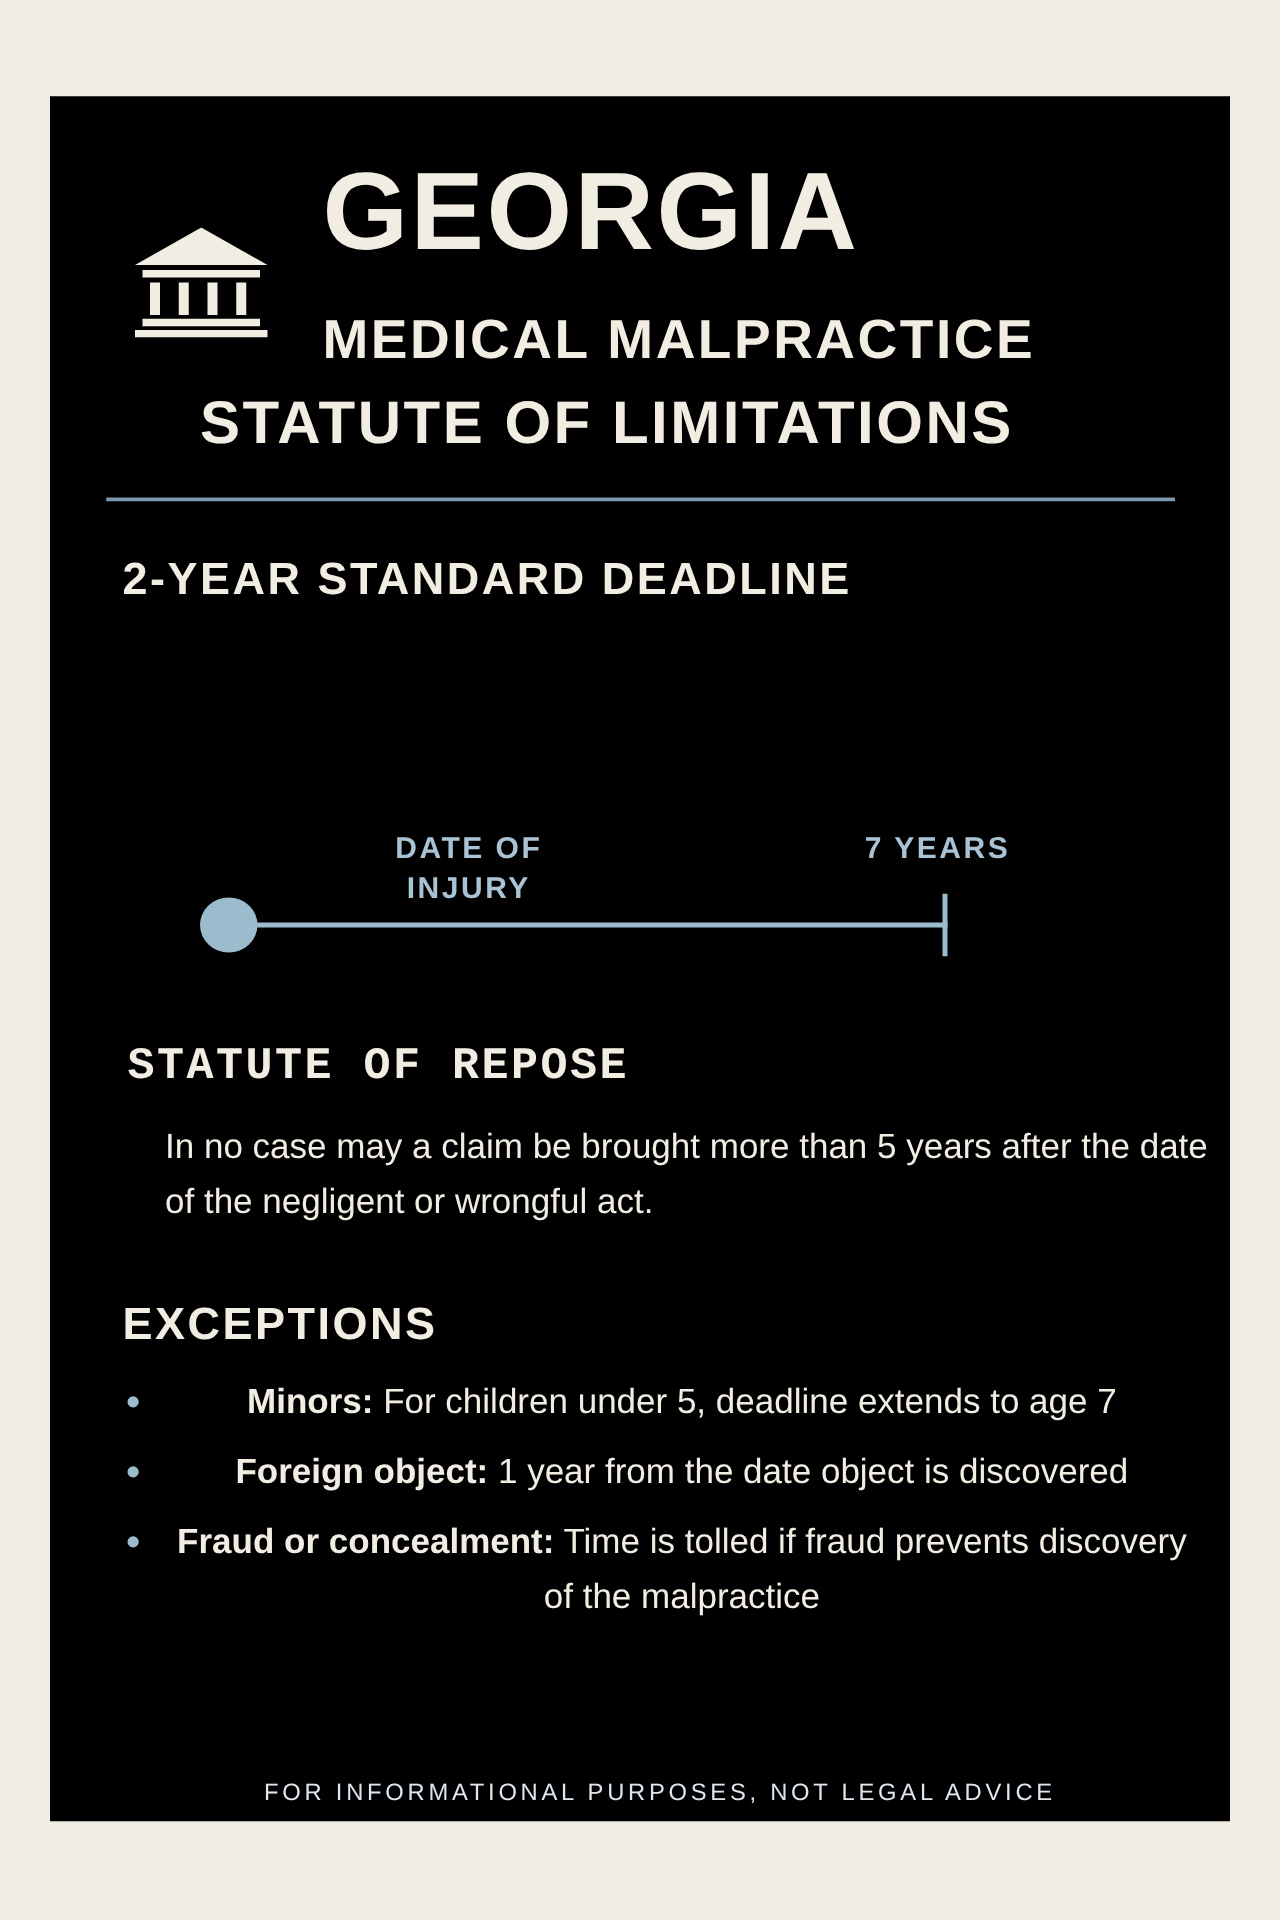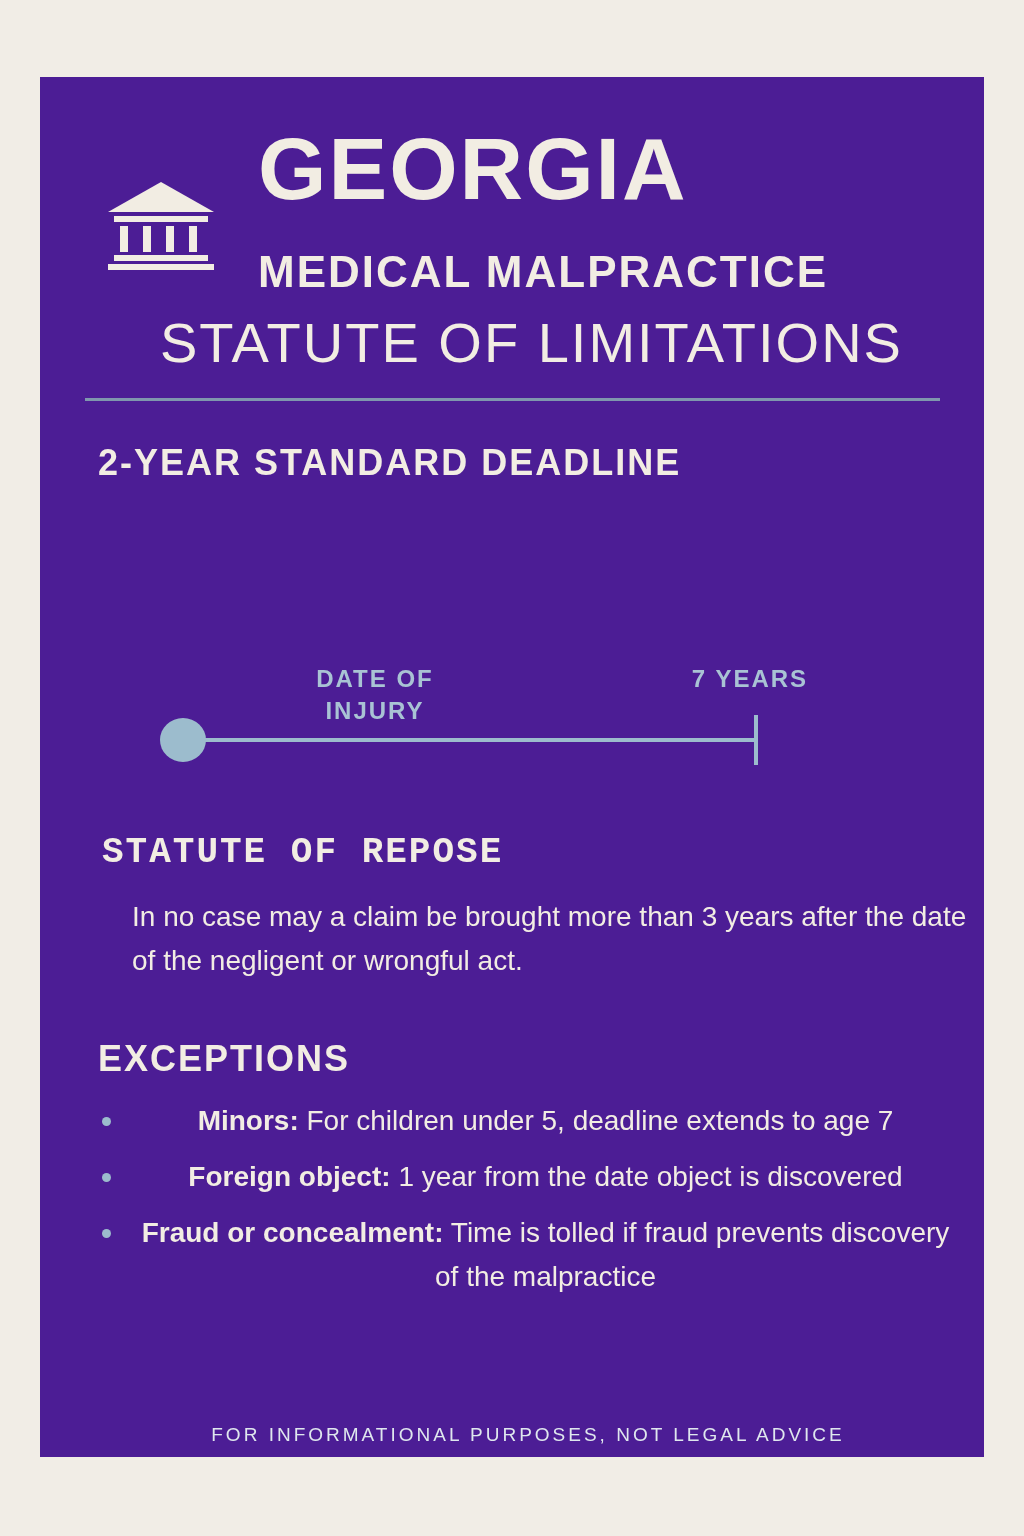--- a/index.html
+++ b/index.html
@@ -2,33 +2,33 @@
 <html><head>
 <meta charset="utf-8">
 <style>
   html, body { margin:0; padding:0; }
   body {
     width:1024px; height:1536px; background:#f1ede6; position:relative; overflow:hidden;
     font-family:"Liberation Sans", sans-serif;
   }
   .panel {
     position:absolute; left:40px; top:77px; width:944px; height:1380px;
-    background:#4c1d95; color:#f2ede3;
+    background:#000000; color:#f2ede3;
   }
   .abs { position:absolute; }
   .icon { left:66px; top:105px; width:110px; height:88px; }
   .title {
     left:218px; top:48px; font-size:88px; font-weight:700; letter-spacing:2px;
     color:#f2ede3; line-height:1;
   }
   .subtitle1 {
     left:218px; top:173px; font-size:44px; font-weight:700; letter-spacing:2px; line-height:1;
   }
   .subtitle2 {
-    left:120px; top:238px; font-size:56px; font-weight:400; letter-spacing:2px; line-height:1;
+    left:120px; top:238px; font-size:48px; font-weight:700; letter-spacing:2px; line-height:1;
   }
   .divider { left:45px; top:321px; width:855px; height:3px; background:#7f97ae; }
   .h2 { font-size:36px; font-weight:700; letter-spacing:2px; line-height:1; color:#f2ede3; }
   .p { font-size:28px; line-height:44px; color:#f2ede3; }
   .sec1-title { left:58px; top:368px; }
   .sec1-text { left:58px; top:426px; width:870px; }
   .tl-label { font-size:24px; font-weight:700; letter-spacing:2px; color:#a9c3d4; line-height:32px; text-align:center; }
   .tl-start { left:250px; top:586px; width:170px; }
   .tl-end { left:630px; top:586px; width:160px; }
   .tl-line { left:160px; top:661px; width:558px; height:4px; background:#9cbccd; }
@@ -71,21 +71,21 @@
 
   <div class="abs h2 sec1-title">2-YEAR STANDARD DEADLINE</div>
 
   <div class="abs tl-label tl-start">DATE OF INJURY</div>
   <div class="abs tl-label tl-end">7 YEARS</div>
   <div class="abs tl-line"></div>
   <div class="abs tl-dot"></div>
   <div class="abs tl-tick"></div>
 
   <div class="abs h2 sec2-title">STATUTE OF REPOSE</div>
-  <div class="abs p sec2-text">In no case may a claim be brought more than 3 years after the date of the negligent or wrongful act.</div>
+  <div class="abs p sec2-text">In no case may a claim be brought more than 5 years after the date of the negligent or wrongful act.</div>
 
   <div class="abs h2 sec3-title">EXCEPTIONS</div>
   <ul class="abs list">
     <li>
       <span class="bullet"></span>
       <b>Minors:</b>
       <span>For children under 5, deadline extends to age 7</span>
     </li>
     <li>
       <span class="bullet"></span>

